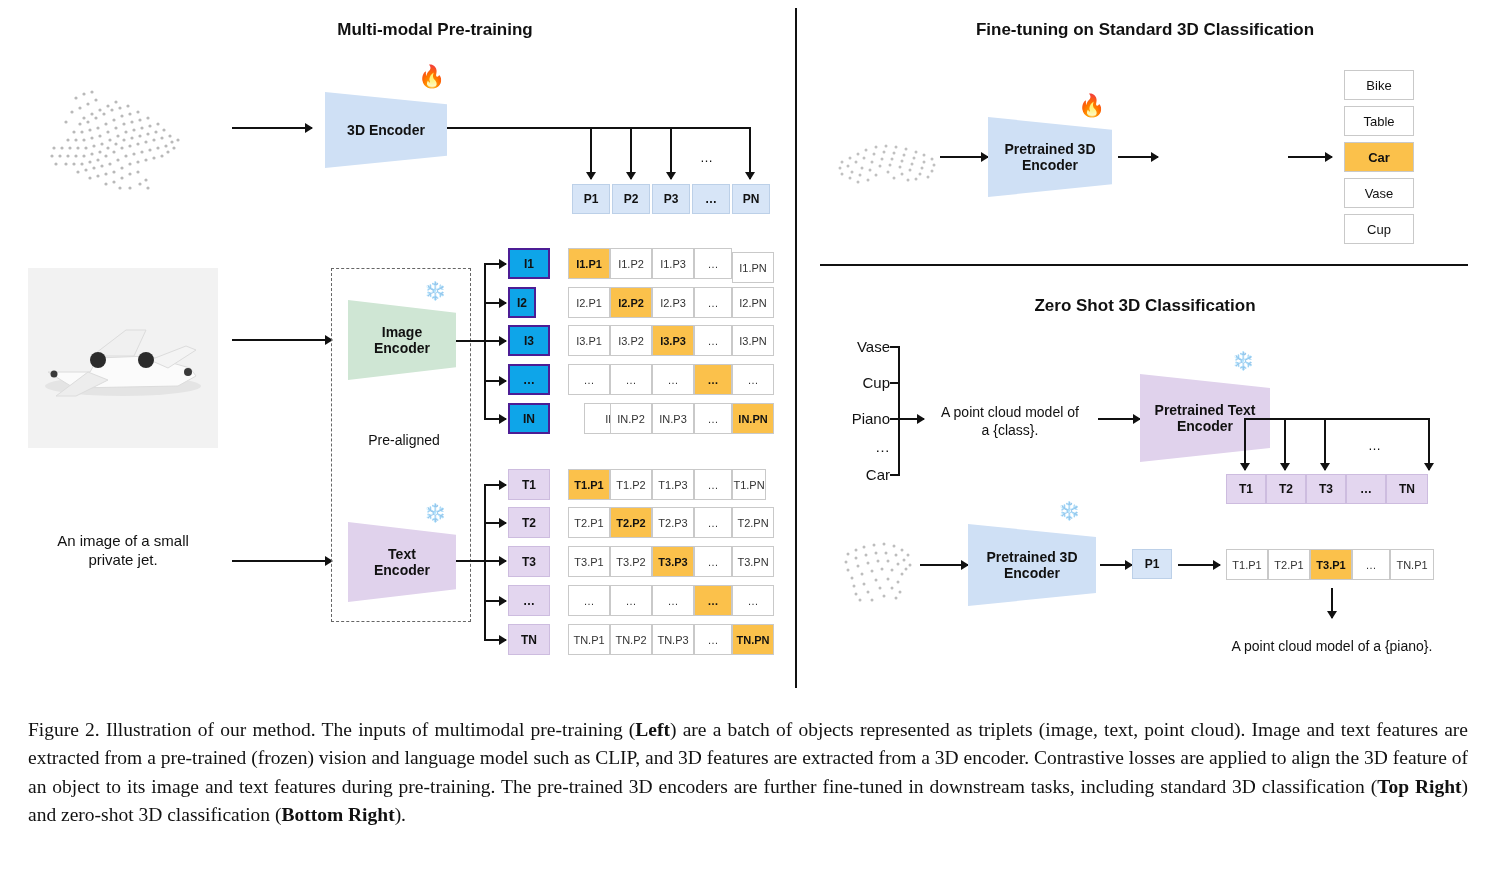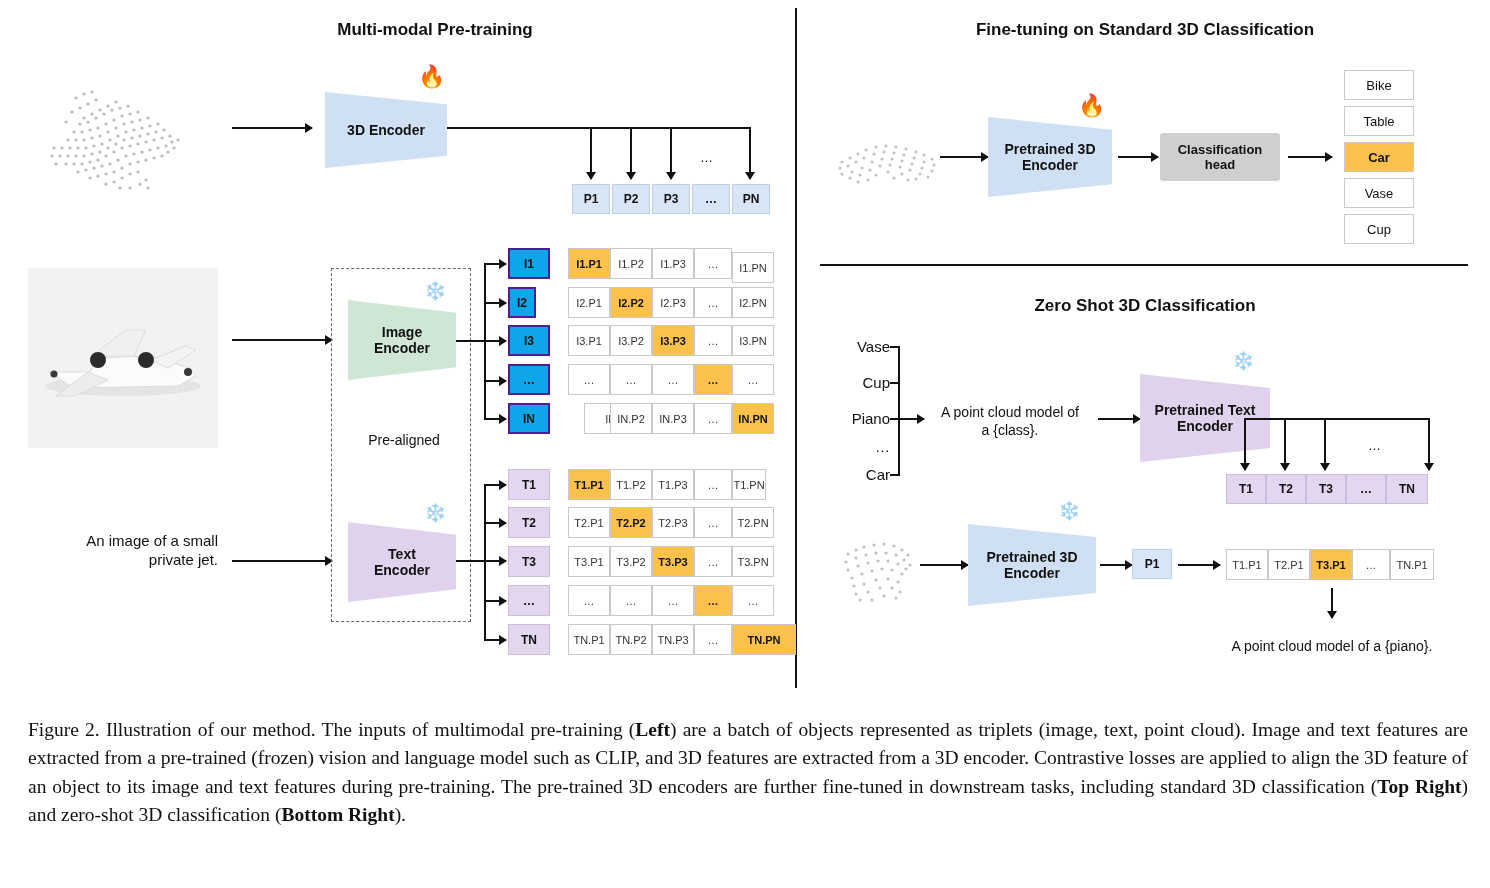--- a/index.html
+++ b/index.html
@@ -205,21 +205,21 @@
       <path d="M64 88 L98 62 L118 62 L106 88 Z" fill="#f0f0f0" stroke="#dcdcdc"></path>
       <path d="M60 104 L28 128 L48 128 L80 112 Z" fill="#ededed" stroke="#dcdcdc"></path>
       <path d="M122 92 L158 78 L168 82 L140 100 Z" fill="#f4f4f4" stroke="#dcdcdc"></path>
       <circle cx="70" cy="92" r="8" fill="#2b2b2b"></circle>
       <circle cx="118" cy="92" r="8" fill="#2b2b2b"></circle>
       <circle cx="160" cy="104" r="4" fill="#3a3a3a"></circle>
       <circle cx="26" cy="106" r="3.5" fill="#3a3a3a"></circle>
     </svg>
   </div>
 
-  <div class="ptext" style="left:28px;top:532px;width:190px;font-size:15px;text-align:right;">
+  <div class="ptext" style="left:28px;top:532px;width:190px;font-size:15px;">
     <span>An image of a small</span><br>
     <span>private jet.</span>
   </div>
 
   <div class="arrow" style="left:232px;top:127px;width:80px;"></div>
   <div class="arrow" style="left:232px;top:339px;width:100px;"></div>
   <div class="arrow" style="left:232px;top:560px;width:100px;"></div>
 
   <div class="trap blue" style="left:325px;top:92px;width:122px;height:76px;">
     <span>3D Encoder</span>
@@ -337,21 +337,21 @@
   <div class="cellbox" style="left:568px;top:585px;width:42px;height:31px;">…</div>
   <div class="cellbox" style="left:610px;top:585px;width:42px;height:31px;">…</div>
   <div class="cellbox" style="left:652px;top:585px;width:42px;height:31px;">…</div>
   <div class="cellbox hl" style="left:694px;top:585px;width:38px;height:31px;">…</div>
   <div class="cellbox" style="left:732px;top:585px;width:42px;height:31px;">…</div>
 
   <div class="cellbox" style="left:568px;top:624px;width:42px;height:31px;">TN.P1</div>
   <div class="cellbox" style="left:610px;top:624px;width:42px;height:31px;">TN.P2</div>
   <div class="cellbox" style="left:652px;top:624px;width:42px;height:31px;">TN.P3</div>
   <div class="cellbox" style="left:694px;top:624px;width:38px;height:31px;">…</div>
-  <div class="cellbox hl" style="left:732px;top:624px;width:64px;height:31px;">TN.PN</div>
+  <div class="cellbox hl" style="left:732px;top:624px;width:42px;height:31px;">TN.PN</div>
 
   <div class="title" style="left:895px;top:20px;width:500px;">Fine-tuning on Standard 3D Classification</div>
 
   <div class="cloud" style="left:824px;top:128px;">
     <svg width="128" height="58" viewBox="0 0 128 58">
       <g fill="#c0c0c0">
         <circle cx="18" cy="34" r="1.5"></circle>
           <circle cx="26" cy="30" r="1.5"></circle>
           <circle cx="34" cy="26" r="1.5"></circle>
         <circle cx="42" cy="22" r="1.5"></circle>
@@ -409,26 +409,20 @@
   <div class="trap blue" style="left:988px;top:117px;width:124px;height:80px;">
     <div>
       <span>Pretrained 3D</span><br>
       <span>Encoder</span>
     </div>
   </div>
   <div class="emoji" style="left:1078px;top:95px;">🔥</div>
 
   <div class="arrow" style="left:1118px;top:156px;width:40px;"></div>
 
-  <div class="greybox" style="left:1160px;top:133px;width:120px;height:48px;">
-    <div>
-      <span>Classification</span><br>
-      <span>head</span>
-    </div>
-  </div>
 
   <div class="arrow" style="left:1288px;top:156px;width:44px;"></div>
 
   <div class="clsbox" style="left:1344px;top:70px;width:70px;height:30px;">Bike</div>
   <div class="clsbox" style="left:1344px;top:106px;width:70px;height:30px;">Table</div>
   <div class="clsbox sel" style="left:1344px;top:142px;width:70px;height:30px;">Car</div>
   <div class="clsbox" style="left:1344px;top:178px;width:70px;height:30px;">Vase</div>
   <div class="clsbox" style="left:1344px;top:214px;width:70px;height:30px;">Cup</div>
 
   <div class="title" style="left:970px;top:296px;width:350px;"><span>Zero Shot 3D Classification</span></div>

